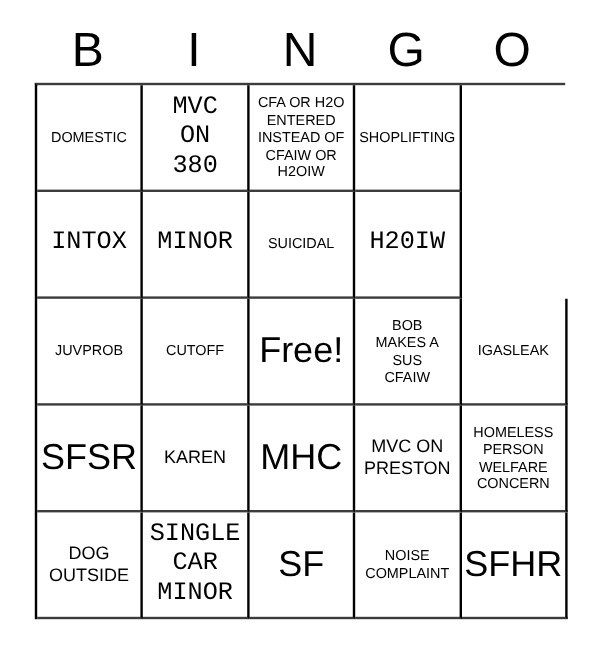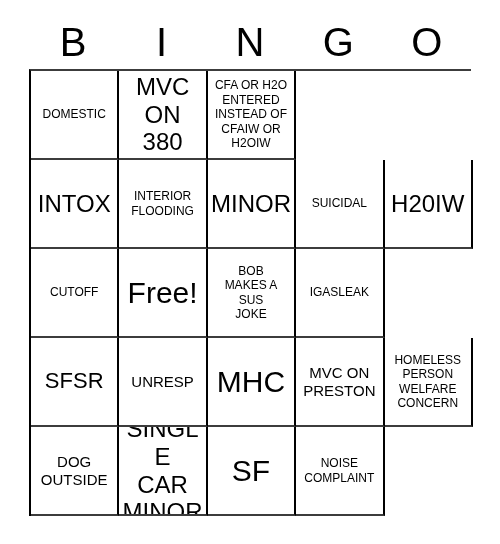--- a/index.html
+++ b/index.html
@@ -70,22 +70,22 @@
     width: 100%;
     line-height: 1.12;
     word-wrap: break-word;
     white-space: pre-line;
   }
 
   
   .size-xs .cell-text { font-size: 12px; line-height: 1.22; }
   .size-s  .cell-text { font-size: 12px;  line-height: 1.2; }
   .size-m  .cell-text { font-size: 15px;  line-height: 1.18; }
-  .size-l  .cell-text { font-size: 24px;  line-height: 1.15; }
-  .size-xl .cell-text { font-size: 22px;  line-height: 1.12; }
+  .size-l  .cell-text { font-size: 21px;  line-height: 1.15; font-family: Liberation Mono, monospace; }
+  .size-xl .cell-text { font-size: 30px;  line-height: 1.12; }
   .size-xxl .cell-text { font-size: 30px; line-height: 1.1; }
 </style>
 </head>
 <body>
 
 <div id="bingo-card">
 
   <div class="header-row">
     <div class="header-cell">B</div>
     <div class="header-cell">I</div>
@@ -105,65 +105,67 @@
 ON
 380</span>
         </div>
       <div class="cell size-xs">
           <span class="cell-text">CFA OR H2O
 ENTERED
 INSTEAD OF
 CFAIW OR
 H2OIW</span>
         </div>
+      <div class="cell size-xs">
+          <span class="cell-text">SHOPLIFTING</span>
+        </div>
     </div>
 
     <div class="grid-row">
       <div class="cell size-l">
           <span class="cell-text">INTOX</span>
         </div>
-      <div class="cell size-s">
-          <span class="cell-text">INTERIOR
-FLOODING</span>
-        </div>
       <div class="cell size-l">
           <span class="cell-text">MINOR</span>
         </div>
       <div class="cell size-s">
           <span class="cell-text">SUICIDAL</span>
         </div>
       <div class="cell size-l">
           <span class="cell-text">H20IW</span>
         </div>
     </div>
 
     <div class="grid-row">
+      <div class="cell size-s">
+          <span class="cell-text">JUVPROB</span>
+        </div>
       <div class="cell size-s">
           <span class="cell-text">CUTOFF</span>
         </div>
       <div class="cell size-xxl">
           <span class="cell-text">Free!</span>
         </div>
       <div class="cell size-s">
           <span class="cell-text">BOB
 MAKES A
 SUS
-JOKE</span>
+CFAIW</span>
         </div>
       <div class="cell size-s">
           <span class="cell-text">IGASLEAK</span>
         </div>
     </div>
 
     <div class="grid-row">
       <div class="cell size-xl">
           <span class="cell-text">SFSR</span>
         </div>
       <div class="cell size-m">
-          <span class="cell-text">UNRESP</span>
+          <span class="cell-text">KAREN</span>
         </div>
       <div class="cell size-xxl">
           <span class="cell-text">MHC</span>
         </div>
       <div class="cell size-m">
           <span class="cell-text">MVC ON
 PRESTON</span>
         </div>
       <div class="cell size-s">
           <span class="cell-text">HOMELESS
@@ -183,16 +185,19 @@
 CAR
 MINOR</span>
         </div>
       <div class="cell size-xxl">
           <span class="cell-text">SF</span>
         </div>
       <div class="cell size-s">
           <span class="cell-text">NOISE
 COMPLAINT</span>
         </div>
+      <div class="cell size-xl">
+          <span class="cell-text">SFHR</span>
+        </div>
     </div>
 
   </div>
 </div>
 
 </body></html>

